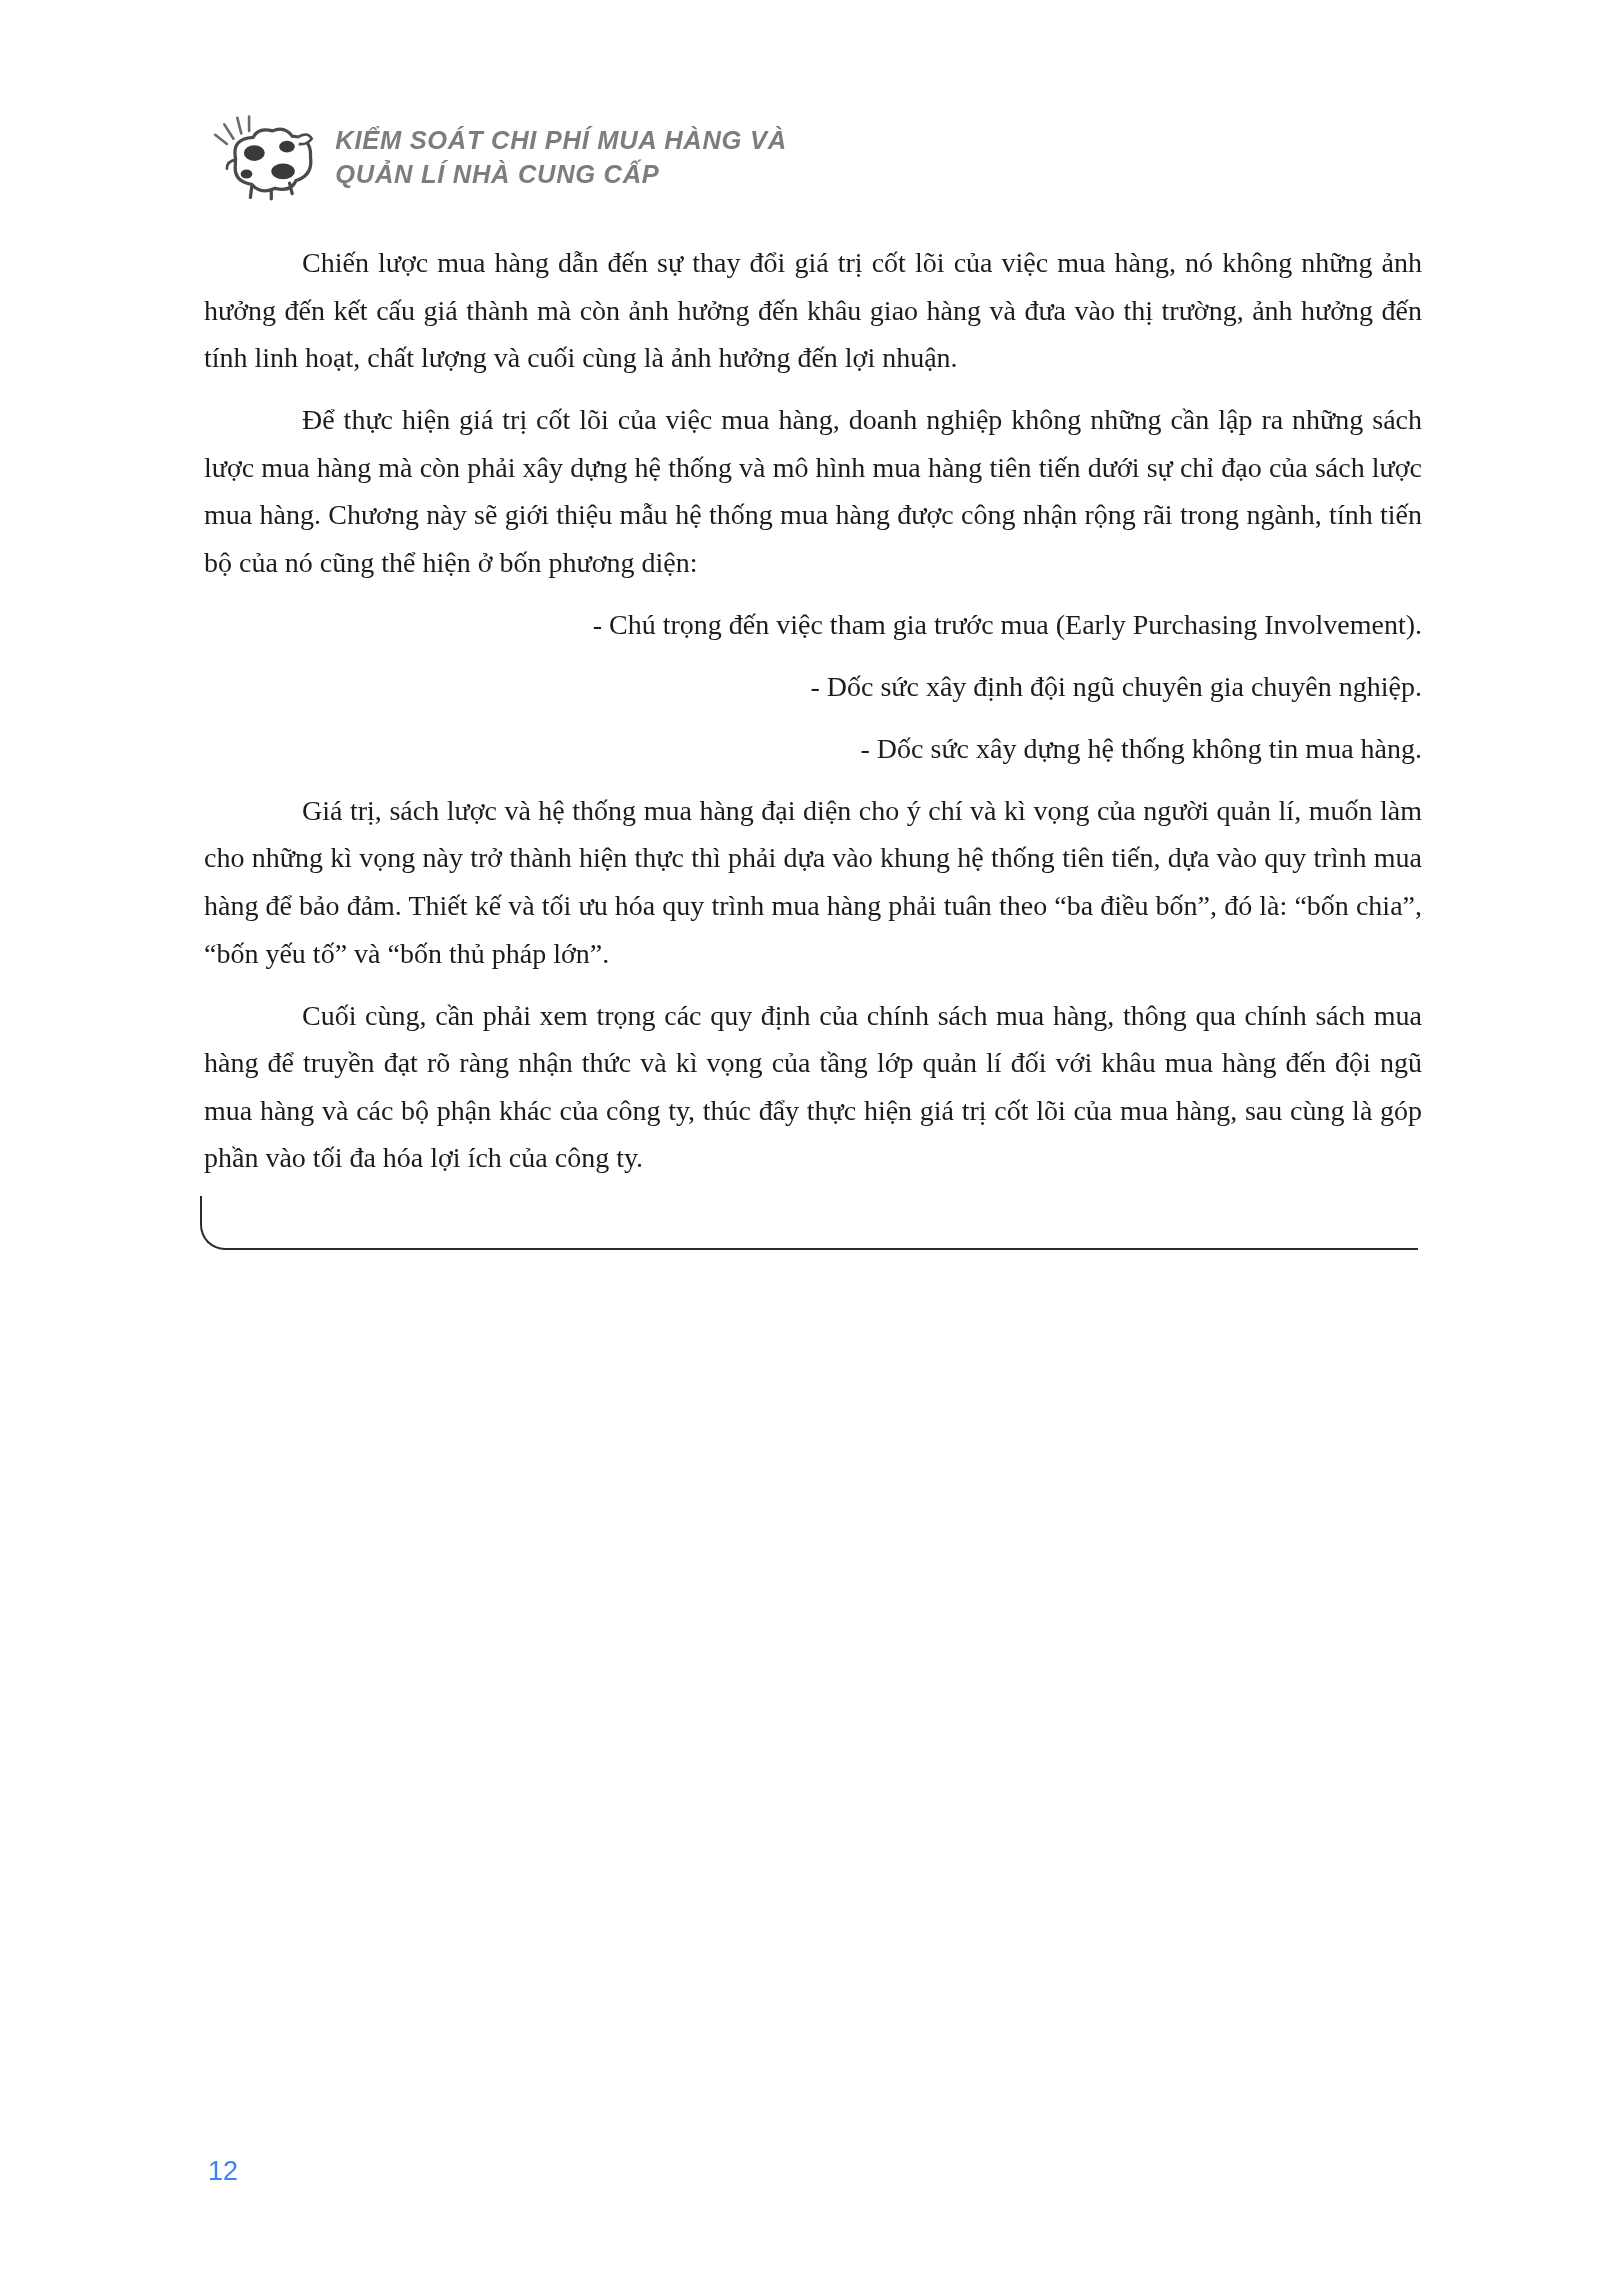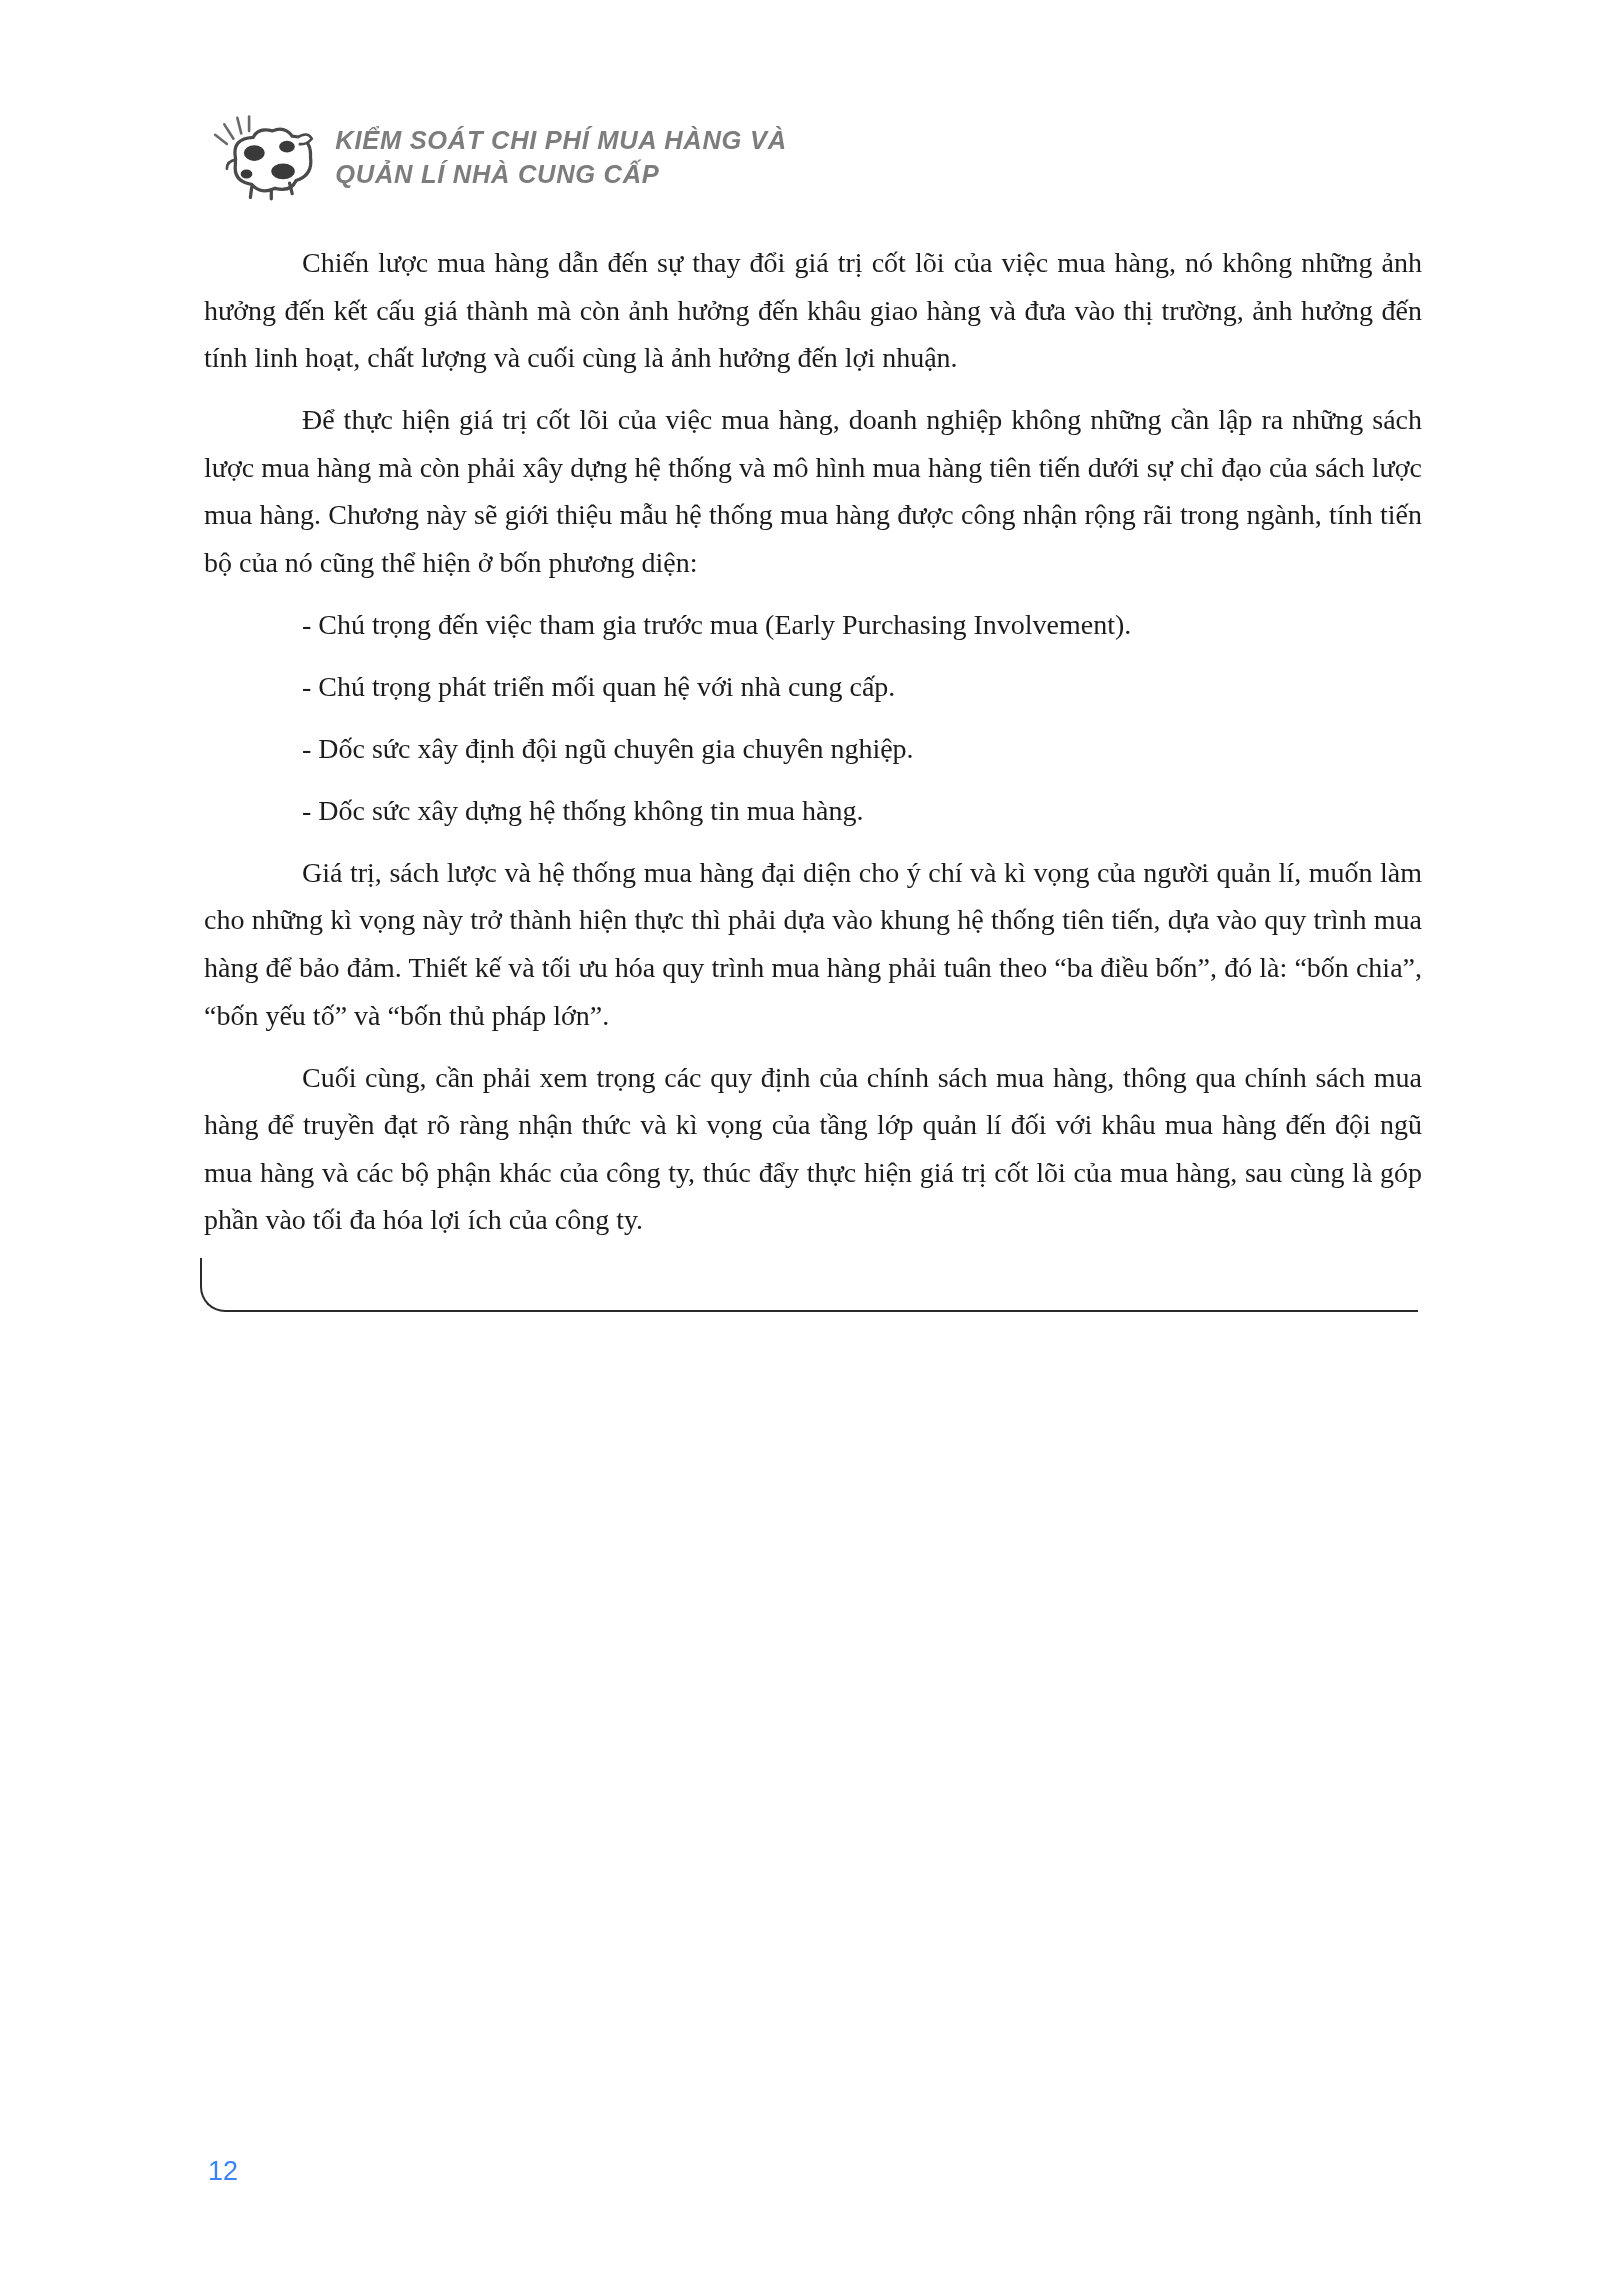--- a/index.html
+++ b/index.html
@@ -54,21 +54,21 @@
     line-height: 1.7;
     text-align: justify;
   }
   .content p {
     margin: 0 0 14.4px 0;
     text-indent: 98px;
   }
   .content p.bullet {
     text-indent: 0;
     margin: 0 0 14.4px 98px;
-    text-align: left;
+    text-align: right;
   }
 
   
   .corner-line {
     margin-top: 3.9px;
     margin-left: -3.9px;
     width: 100%;
     height: 54px;
     border-left: 2.6px solid #2b2b2b;
     border-bottom: 2.6px solid #2b2b2b;
@@ -123,21 +123,20 @@
     <div class="header-text">
       <div>KIỂM SOÁT CHI PHÍ MUA HÀNG VÀ</div>
       <div>QUẢN LÍ NHÀ CUNG CẤP</div>
     </div>
   </div>
 
   <div class="content">
     <p>Chiến lược mua hàng dẫn đến sự thay đổi giá trị cốt lõi của việc mua hàng, nó không những ảnh hưởng đến kết cấu giá thành mà còn ảnh hưởng đến khâu giao hàng và đưa vào thị trường, ảnh hưởng đến tính linh hoạt, chất lượng và cuối cùng là ảnh hưởng đến lợi nhuận.</p>
     <p>Để thực hiện giá trị cốt lõi của việc mua hàng, doanh nghiệp không những cần lập ra những sách lược mua hàng mà còn phải xây dựng hệ thống và mô hình mua hàng tiên tiến dưới sự chỉ đạo của sách lược mua hàng. Chương này sẽ giới thiệu mẫu hệ thống mua hàng được công nhận rộng rãi trong ngành, tính tiến bộ của nó cũng thể hiện ở bốn phương diện:</p>
     <p class="bullet">- Chú trọng đến việc tham gia trước mua (Early Purchasing Involvement).</p>
-    <p class="bullet">- Chú trọng phát triển mối quan hệ với nhà cung cấp.</p>
     <p class="bullet">- Dốc sức xây định đội ngũ chuyên gia chuyên nghiệp.</p>
     <p class="bullet">- Dốc sức xây dựng hệ thống không tin mua hàng.</p>
     <p>Giá trị, sách lược và hệ thống mua hàng đại diện cho ý chí và kì vọng của người quản lí, muốn làm cho những kì vọng này trở thành hiện thực thì phải dựa vào khung hệ thống tiên tiến, dựa vào quy trình mua hàng để bảo đảm. Thiết kế và tối ưu hóa quy trình mua hàng phải tuân theo “ba điều bốn”, đó là: “bốn chia”, “bốn yếu tố” và “bốn thủ pháp lớn”.</p>
     <p>Cuối cùng, cần phải xem trọng các quy định của chính sách mua hàng, thông qua chính sách mua hàng để truyền đạt rõ ràng nhận thức và kì vọng của tầng lớp quản lí đối với khâu mua hàng đến đội ngũ mua hàng và các bộ phận khác của công ty, thúc đẩy thực hiện giá trị cốt lõi của mua hàng, sau cùng là góp phần vào tối đa hóa lợi ích của công ty.</p>
     <div class="corner-line"></div>
   </div>
 
   <div class="page-number">12</div>
 
 </div>

